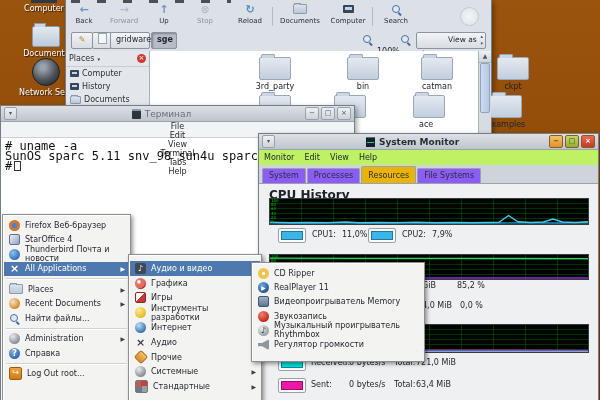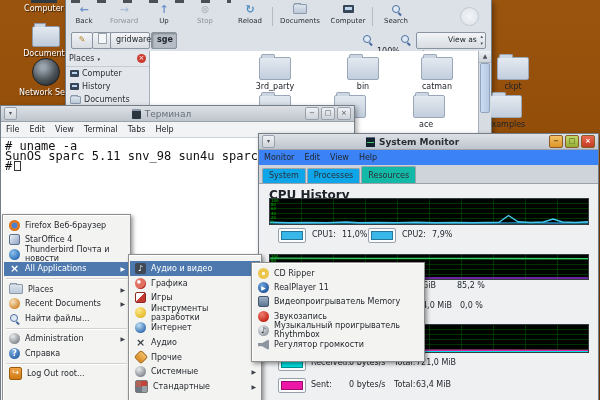--- a/index.html
+++ b/index.html
@@ -41,35 +41,35 @@
   .folder-mini:before{content:"";position:absolute;left:0;top:-2px;width:5px;height:1px;background:#bcc9d9;border:1px solid #8d9aab;border-bottom:none;}
   .monitor-mini{width:11px;height:8px;background:#38465a;border-radius:1px;position:relative;display:inline-block;}
   .monitor-mini:after{content:"";position:absolute;left:2px;top:2px;right:2px;bottom:3px;background:#bcd6ee;}
   .mag{width:11px;height:11px;position:relative;display:inline-block;}
   .mag:before{content:"";position:absolute;left:1px;top:1px;width:6px;height:6px;border:1.5px solid #4a6f9f;border-radius:50%;background:#dfe9f5;}
   .mag:after{content:"";position:absolute;left:8px;top:8px;width:4px;height:1.8px;background:#4a6f9f;transform:rotate(45deg);transform-origin:0 0;}
   .throbber{position:absolute;width:17px;height:17px;border:1px solid #c2c9d2;border-radius:50%;background:radial-gradient(circle,#f2f5f8,#dde2e8);}
   
   #term{left:0;top:105px;width:353px;height:300px;background:#fff;z-index:2;}
   #term .titlebar{color:#6a707a;}
-  #term .menubar{height:15px;background:#f2f3f5;border-bottom:1px solid #ccd1d7;}
+  #term .menubar{height:15px;background:#f2f3f5;border-bottom:1px solid #ccd1d7;flex-direction:column;}
   .termtext{font-family:"DejaVu Sans Mono","Liberation Mono",monospace;font-size:12px;line-height:10px;color:#111;padding:3px 4px;white-space:pre;}
   .cursor{display:inline-block;width:5px;height:8px;border:1px solid #333;vertical-align:-1px;margin-left:2px;}
   .term-ico{width:9px;height:8px;background:#2b3542;border-radius:1px;margin-right:4px;display:inline-block;border-top:2px solid #8e99a5;}
   
   #gsm{left:258px;top:133px;width:339px;height:267px;background:#eef0f2;z-index:3;}
   #gsm .titlebar{font-weight:bold;}
   .cap-min{background:linear-gradient(#f3c268,#dd9426);color:#5c3c05;}
   .cap-max{background:linear-gradient(#c3d86a,#94ad33);color:#39430c;}
   .cap-close{background:linear-gradient(#ea6a50,#c23a22);color:#fff;}
   .cap{width:12px;height:11px;border:1px solid #8a5b28;border-radius:2px;font-size:7px;line-height:10px;text-align:center;margin-left:2px;}
-  #gsm .menubar{height:15px;background:#3b82f6;border-bottom:1px solid #c5cad1;}
+  #gsm .menubar{height:15px;background:#bef264;border-bottom:1px solid #c5cad1;}
   .tabs{position:absolute;left:0;right:0;top:31px;height:18px;background:#cfd4da;border-bottom:1px solid #9aa2ac;display:flex;align-items:flex-end;padding-left:3px;font-size:8px;color:#2a2f36;}
-  .tab{border:1px solid #9aa2ac;border-bottom:none;background:#0ea5e9;padding:2px 6px 3px 6px;margin-right:1px;border-radius:2px 2px 0 0;}
-  .tab.active{background:#14b8a6;padding-top:4px;}
+  .tab{border:1px solid #9aa2ac;border-bottom:none;background:#8b5cf6;padding:2px 6px 3px 6px;margin-right:1px;border-radius:2px 2px 0 0;}
+  .tab.active{background:#eab308;padding-top:4px;}
   .sect{position:absolute;font-size:12px;font-weight:bold;color:#20242a;}
   .graph{position:absolute;background:#000400;border:1px solid #343b41;
          background-image:repeating-linear-gradient(to bottom,transparent 0 4px,rgba(0,110,0,.45) 4px 5px),
                           repeating-linear-gradient(to right,transparent 0 31px,rgba(0,110,0,.45) 31px 32px);}
   .gline{position:absolute;left:0;top:0;width:100%;height:100%;}
   .gaxis{position:absolute;left:1px;top:0;font-size:4px;line-height:4.2px;color:#00c000;z-index:2;}
   .swatch{position:absolute;width:26px;height:13px;background:#fbfcfd;border:1px solid #98a1ab;border-radius:2px;}
   .swatch i{position:absolute;left:2px;top:2px;right:2px;bottom:2px;border:1px solid rgba(0,0,0,.35);}
   .lbl{position:absolute;font-size:8px;color:#23272d;}
   
@@ -289,20 +289,21 @@
   <div class="menubar">
     <span>Monitor</span>
     <span>Edit</span>
     <span>View</span>
     <span>Help</span>
   </div>
   <div class="tabs">
     <span class="tab">System</span>
     <span class="tab">Processes</span>
     <span class="tab active">Resources</span>
+    <span class="tab">File Systems</span>
   </div>
 
   <div class="sect" style="left:10px;top:54px;">CPU History</div>
   <div class="graph" style="left:10px;top:64px;width:318px;height:25px;">
     <div class="gaxis">
         <div>100</div>
         <div>80</div>
         <div>60</div>
         <div>40</div>
         <div>20</div>

